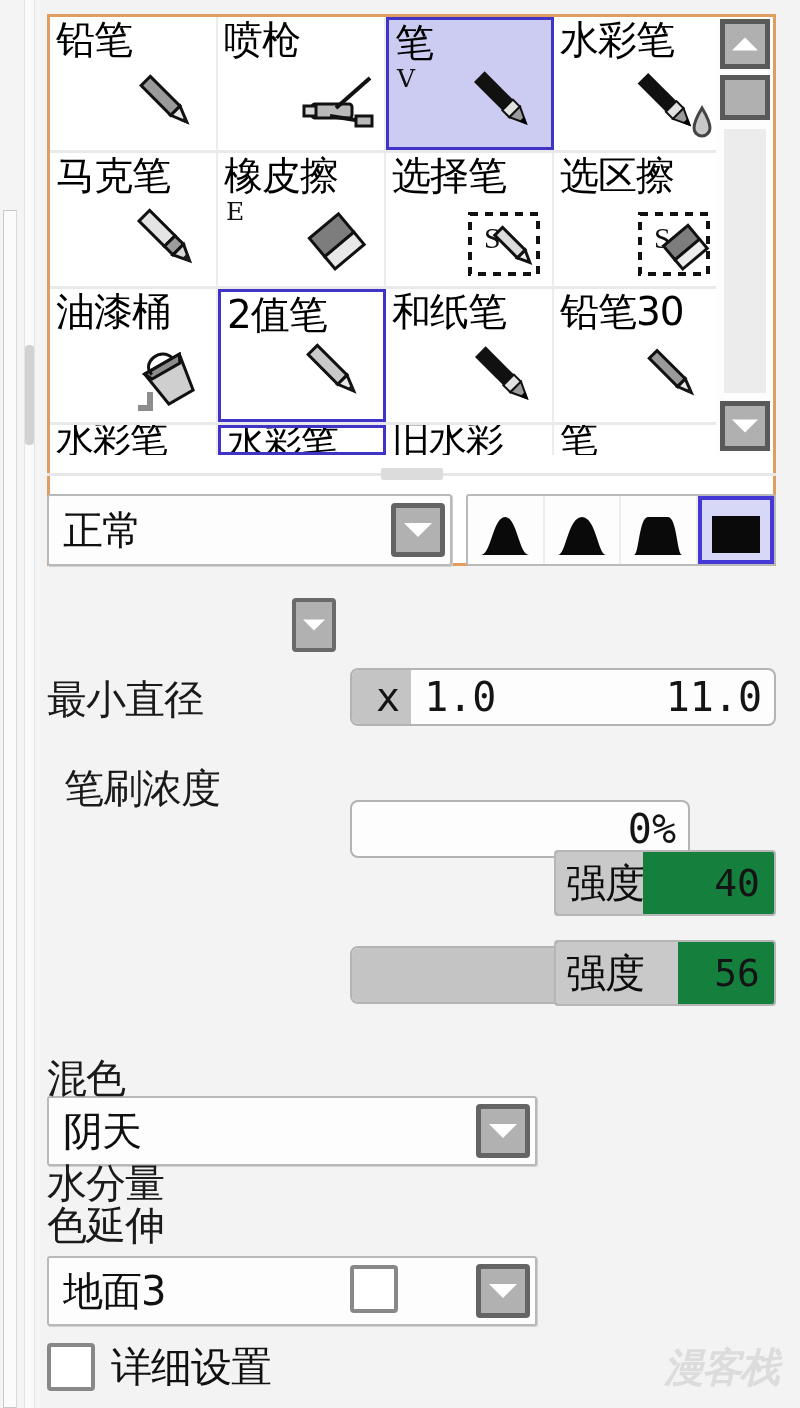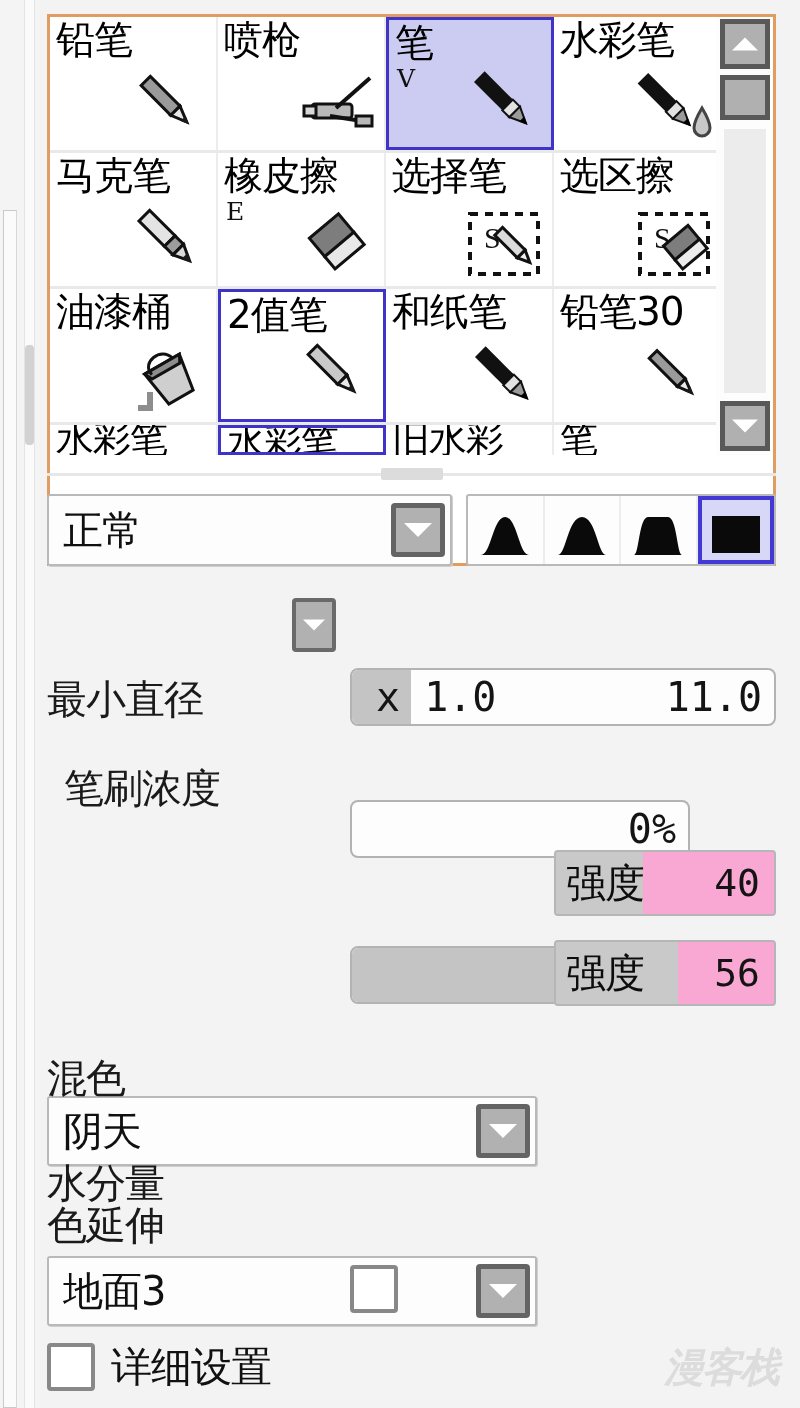--- a/index.html
+++ b/index.html
@@ -338,21 +338,21 @@
   .shape-cell:last-child { border-right: none; }
   .shape-cell.selected {
     background: #d7d7f7;
     border: 4px solid #4338d6;
   }
   .shape-glyph { display: block; margin-bottom: 7px; }
 
   
   .strength {
     position: absolute;
-    background: #f9a8d4;
+    background: #15803d;
     border: 2px solid #b6b6b6;
     border-radius: 4px;
     overflow: hidden;
   }
   .strength-fill {
     position: absolute;
     left: 0; top: 0; bottom: 0;
     background: #c9c9c9;
   }
   .strength-label {

